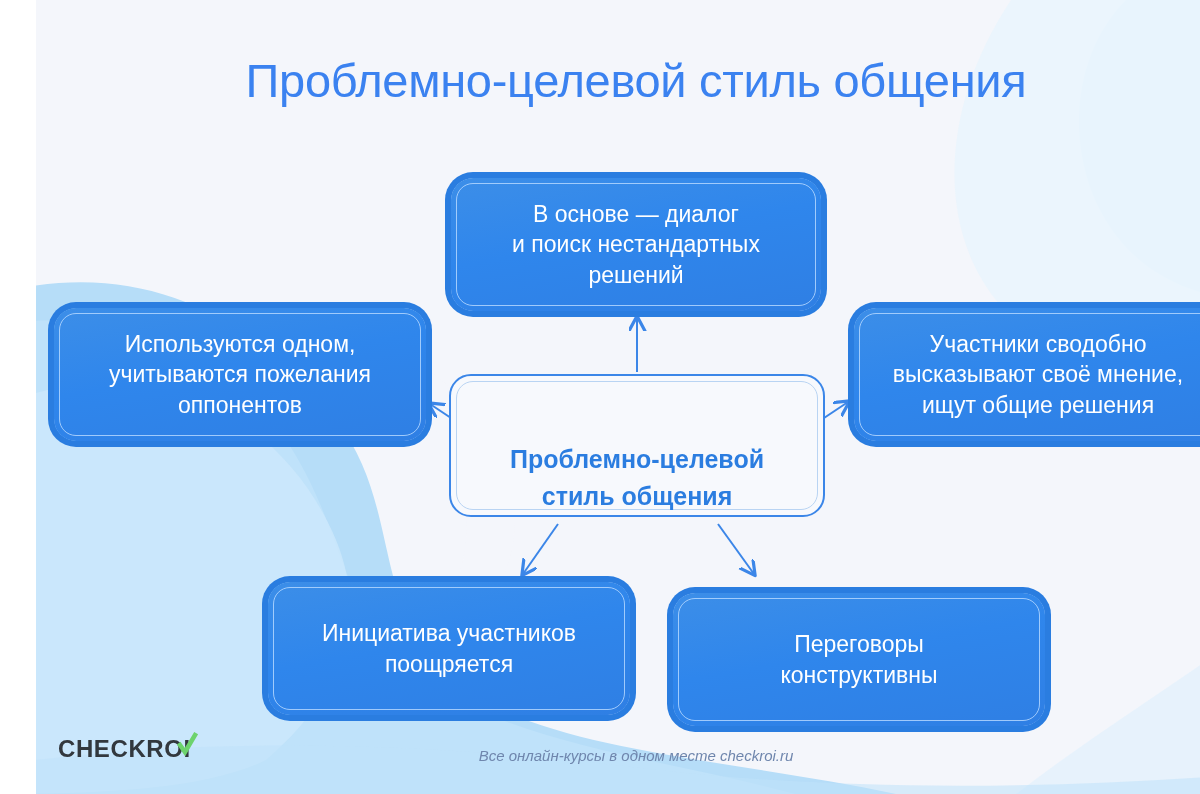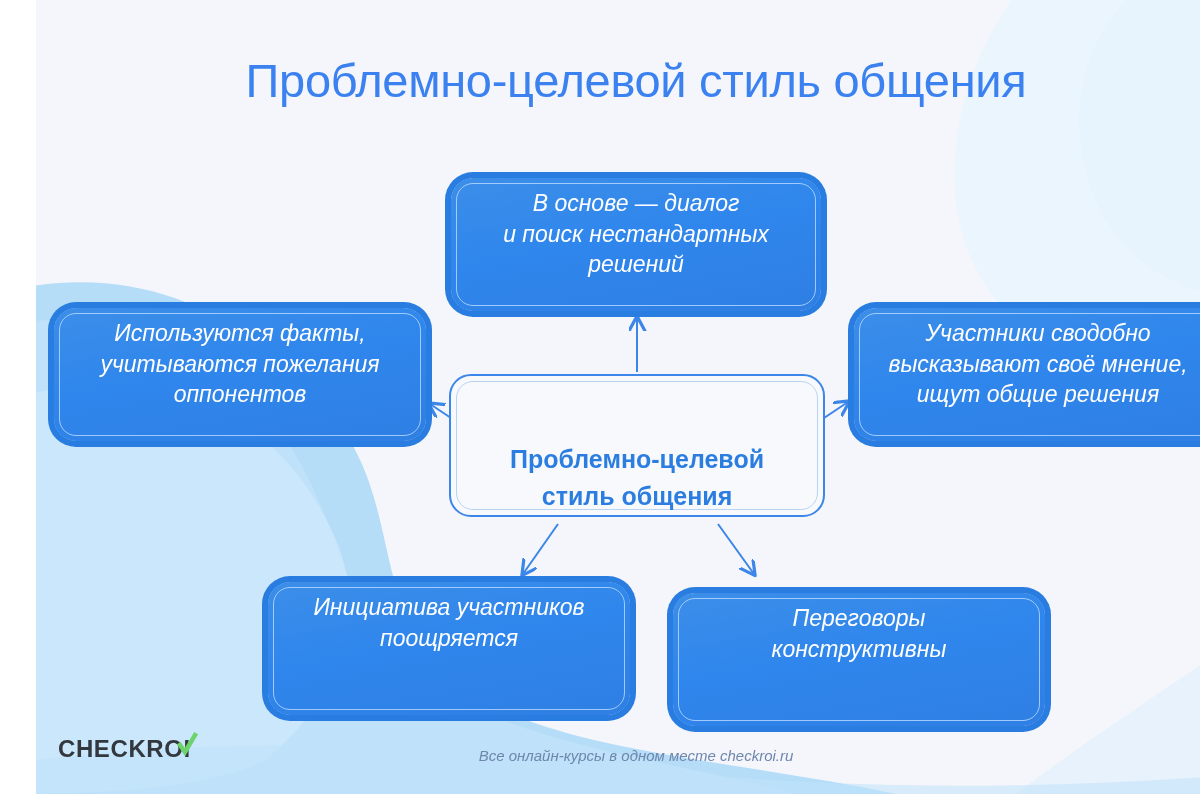--- a/index.html
+++ b/index.html
@@ -30,30 +30,29 @@
     letter-spacing:-0.3px;
     color:#3b82f0;
     white-space:nowrap;
   }
 
   
   .node {
     position:absolute;
     border-radius:22px;
     display:flex;
-    align-items:flex-start;
+    align-items:center;
     justify-content:center;
     text-align:center;
     color:#ffffff;
     font-size:23px;
     line-height:1.33;
     padding:10px 18px;
     background:linear-gradient(170deg,#3c8ee8 0%,#2f86ec 45%,#2f7fe4 100%);
     box-shadow:0 0 0 5px #2a7de0, 0 0 0 6px #2a7de0;
-    font-style:italic;
   }
   .node .inner-ring {
     position:absolute;
     inset:5px;
     border-radius:17px;
     border:1.5px solid rgba(180,215,255,.85);
     pointer-events:none;
   }
   .node-text { position:relative; z-index:2; white-space:pre-line; }
 
@@ -155,21 +154,21 @@
 
   <div class="node" id="node-top">
     <span class="inner-ring"></span>
     <span class="node-text">В основе — диалог
 и поиск нестандартных
 решений</span>
   </div>
 
   <div class="node" id="node-left">
     <span class="inner-ring"></span>
-    <span class="node-text">Используются факты,
+    <span class="node-text">Используются одном,
 учитываются пожелания
 оппонентов</span>
   </div>
 
   <div class="node" id="node-right">
     <span class="inner-ring"></span>
     <span class="node-text">Участники сводобно
 высказывают своё мнение,
 ищут общие решения</span>
   </div>

